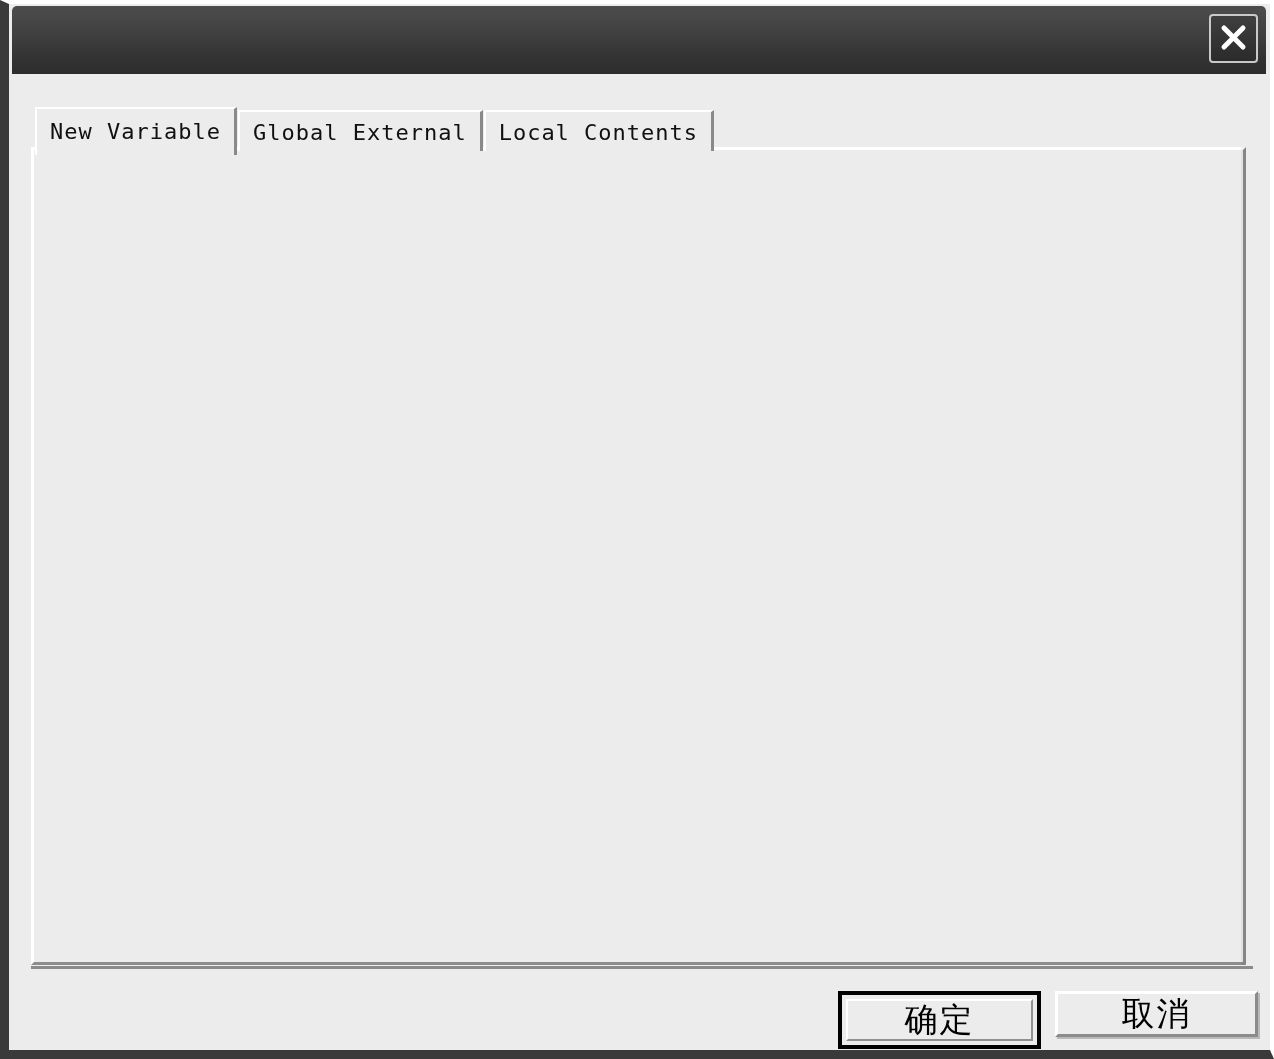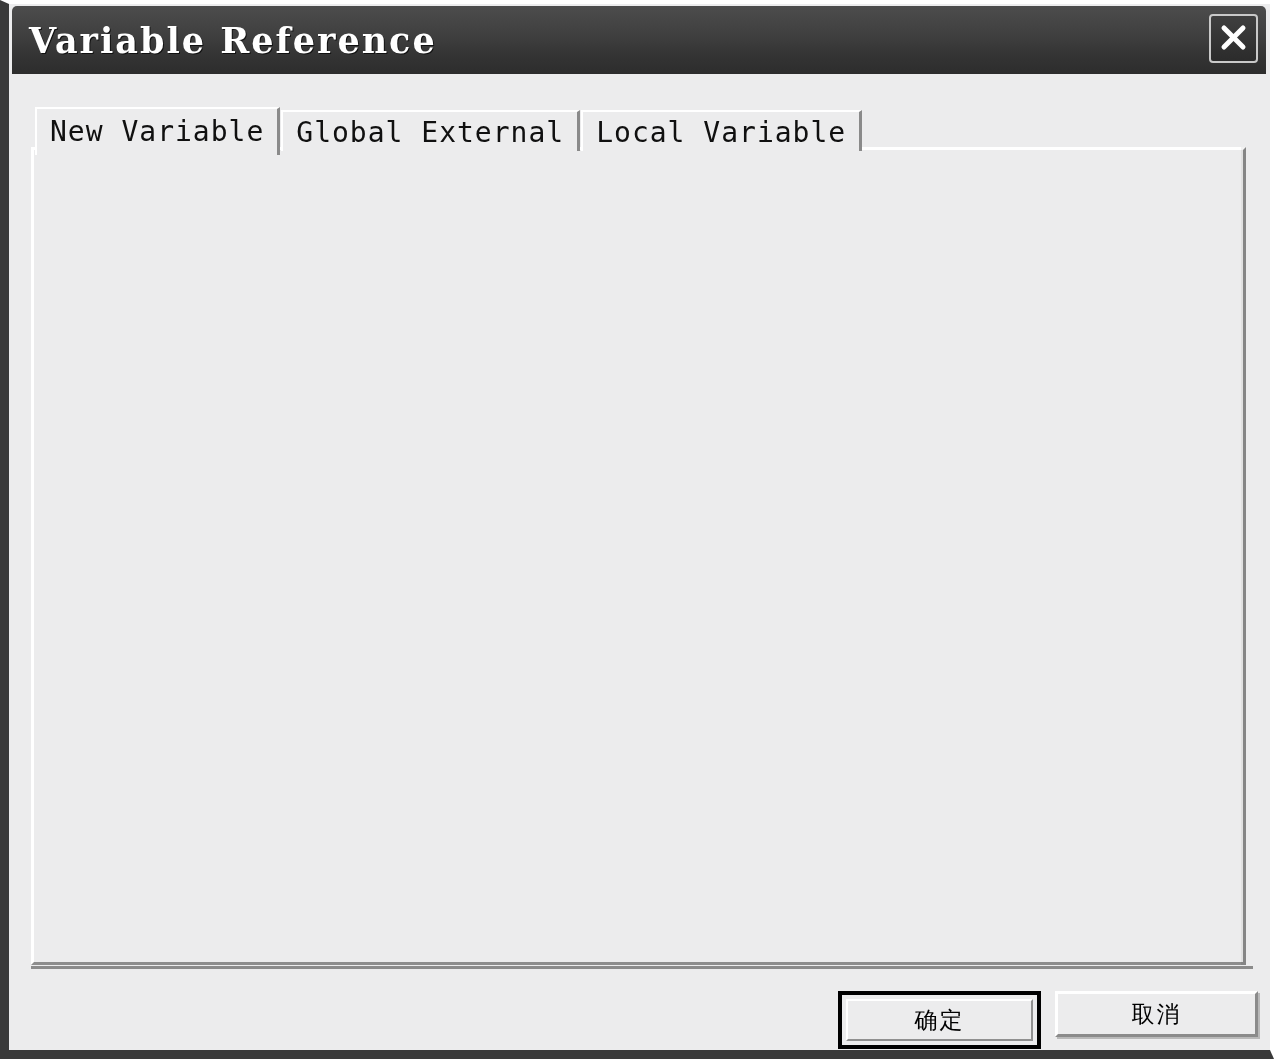--- a/index.html
+++ b/index.html
@@ -81,21 +81,21 @@
     display: flex;
     align-items: flex-end;
     z-index: 3;
   }
   .tab {
     height: 41px;
     line-height: 41px;
     padding: 0 13px;
     background: #ececed;
     color: #101010;
-    font-size: 28px;
+    font-size: 22px;
     letter-spacing: 1px;
     white-space: nowrap;
     box-sizing: border-box;
     border-top: 2px solid #ffffff;
     border-left: 2px solid #ffffff;
     border-right: 3px solid #8a8a8a;
     border-bottom: none;
     margin-right: 1px;
     cursor: pointer;
     font-family: "DejaVu Sans Mono", "Liberation Mono", monospace;
@@ -282,21 +282,21 @@
   #button-row {
     position: absolute;
     left: 0;
     top: 906px;
     width: 1261px;
     height: 70px;
   }
   .action-button {
     position: absolute;
     box-sizing: border-box;
-    font-size: 23px;
+    font-size: 33px;
     color: #000000;
     display: flex;
     align-items: center;
     justify-content: center;
     cursor: pointer;
     font-family: "DejaVu Sans", "Liberation Sans", sans-serif;
     letter-spacing: 2px;
   }
   #ok-button {
     left: 829px;
@@ -330,38 +330,37 @@
     border-bottom: 3px solid #8b8b8b;
     box-shadow: 2px 2px 0 0 #b9b9b9;
   }
 </style>
 </head>
 <body>
 
 <div id="dialog-window">
 
   <div id="title-bar">
-    <div id="title-text">Variable Reference</div>
     <div id="close-button">
       <svg width="31" height="31" viewBox="0 0 31 31">
         <line x1="6" y1="6" x2="25" y2="25" stroke="#ffffff" stroke-width="5" stroke-linecap="round"></line>
         <line x1="25" y1="6" x2="6" y2="25" stroke="#ffffff" stroke-width="5" stroke-linecap="round"></line>
       </svg>
     </div>
   </div>
 
   <div id="client-area">
 
     <div id="tab-panel"></div>
     <div id="panel-inner-shadow"></div>
 
     <div id="tab-strip">
       <div class="tab active">New Variable</div>
       <div class="tab">Global External</div>
-      <div class="tab">Local Variable</div>
+      <div class="tab">Local Contents</div>
     </div>
 
     <div class="field-label" style="left:96px; top:123px;"><span>Variable </span><span class="accel">N</span><span>ame</span></div>
 
     <div class="sunken-input" style="left:96px; top:180px; width:1086px; height:48px;">
       <span>SM403</span>
     </div>
 
     <div id="group-box"></div>
     <div id="group-box-label">Declaration Contents of SM403</div>

